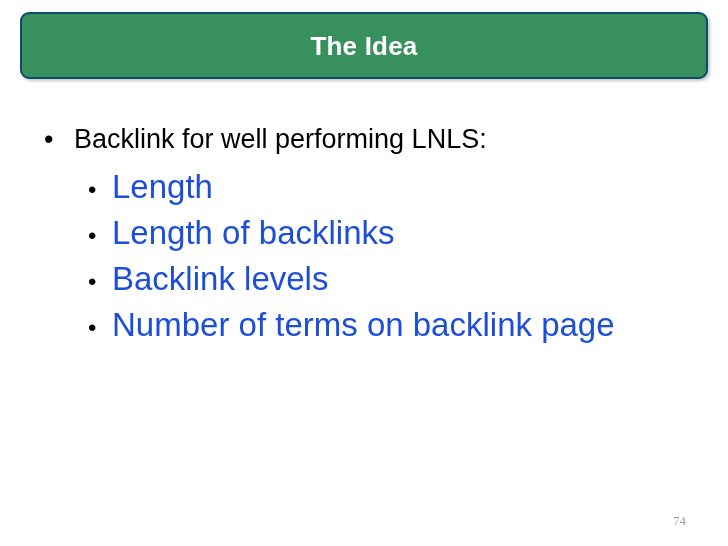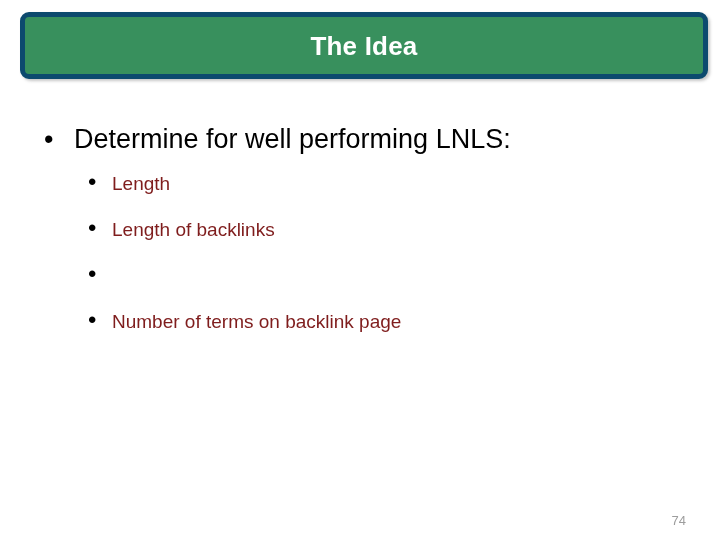--- a/index.html
+++ b/index.html
@@ -27,21 +27,21 @@
   
   .title-bar {
     position: absolute;
     left: 20px;
     top: 12px;
     width: 688px;
     height: 67px;
     background: #38905d;
     border-radius: 9px;
     box-sizing: border-box;
-    border: 5px solid #0c4a6e;
+    border: 2px solid #0c4a6e;
     box-shadow: 2px 2px 3px rgba(130,130,130,0.45);
     display: flex;
     align-items: center;
     justify-content: center;
   }
   .title-text {
     color: #ffffff;
     font-size: 26px;
     font-weight: bold;
     letter-spacing: 0.2px;
@@ -84,64 +84,66 @@
     height: 46px;
   }
   .bullet-l2 .marker {
     width: 24px;
     flex: 0 0 24px;
     font-size: 24px;
     line-height: 1;
     color: #000000;
   }
   .bullet-l2 .text {
-    font-size: 19px;
+    font-size: 33px;
     line-height: 1;
-    color: #7f1d1d;
+    color: #1d4ed8;
     white-space: nowrap;
   }
 
   
   .page-number {
     position: absolute;
     right: 42px;
     bottom: 19px;
     font-size: 13px;
     color: #9d9d9d;
     line-height: 1;
+    font-family: Liberation Serif, serif;
   }
 </style>
 </head>
 <body>
 
 <div class="slide">
 
   <div class="title-bar">
     <span class="title-text">The Idea</span>
   </div>
 
   <div class="body">
 
     <div class="bullet-l1">
       <span class="marker">•</span>
-      <span class="text">Determine for well performing LNLS:</span>
+      <span class="text">Backlink for well performing LNLS:</span>
     </div>
 
     <div class="bullet-l2">
       <span class="marker">•</span>
       <span class="text">Length</span>
     </div>
 
     <div class="bullet-l2">
       <span class="marker">•</span>
       <span class="text">Length of backlinks</span>
     </div>
 
     <div class="bullet-l2">
       <span class="marker">•</span>
+      <span class="text">Backlink levels</span>
     </div>
 
     <div class="bullet-l2">
       <span class="marker">•</span>
       <span class="text">Number of terms on backlink page</span>
     </div>
 
   </div>
 
   <div class="page-number">74</div>

